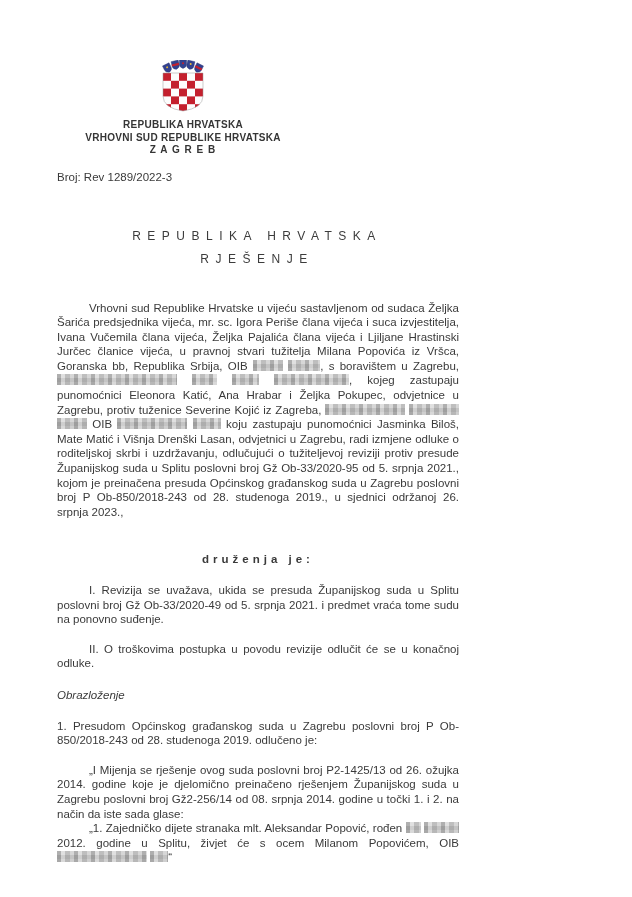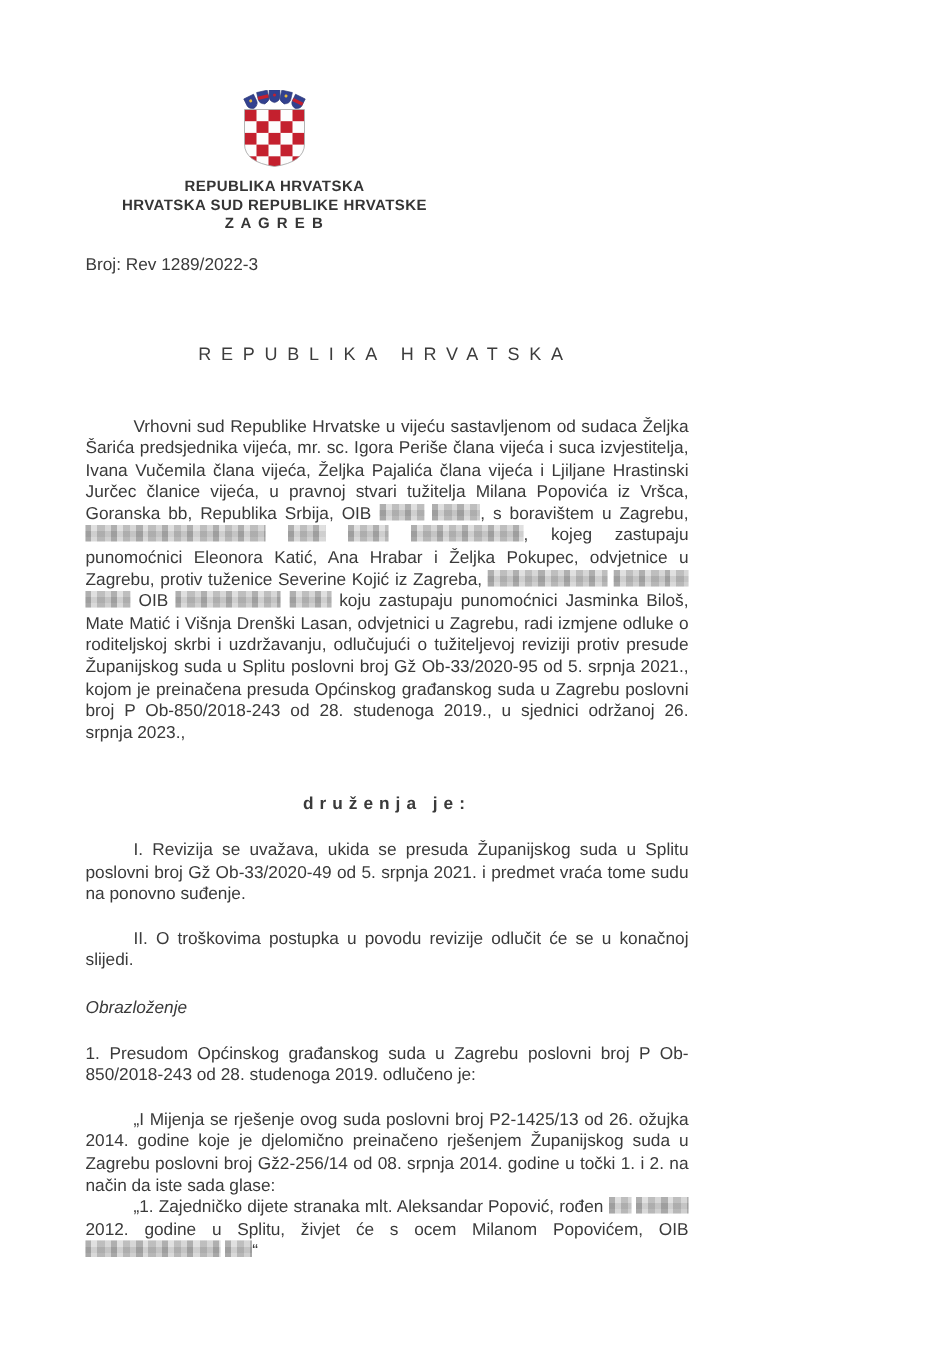--- a/index.html
+++ b/index.html
@@ -98,34 +98,35 @@
           <rect x="10" y="36.4" width="8" height="7.8"></rect>
             <rect x="26" y="36.4" width="8" height="7.8"></rect>
           <rect x="2" y="44.2" width="8" height="7.8"></rect>
             <rect x="18" y="44.2" width="8" height="7.8"></rect>
             <rect x="34" y="44.2" width="8" height="7.8"></rect>
         </g>
       </g>
       <path d="M2,13 H42 V36 Q42,48 22,51 Q2,48 2,36 Z" fill="none" stroke="#9a9a9a" stroke-width="0.5"></path>
     </svg>
     <div class="lh-line">REPUBLIKA HRVATSKA</div>
-    <div class="lh-line">HRVATSKA SUD REPUBLIKE HRVATSKE</div>
+    <div class="lh-line">VRHOVNI SUD REPUBLIKE HRVATSKA</div>
     <div class="lh-line lh-zagreb">Z A G R E B</div>
   </div>
 
   <div class="case-number">Broj: Rev 1289/2022-3</div>
 
   <div class="doc-title">
     <div>REPUBLIKA HRVATSKA</div>
+    <div>RJEŠENJE</div>
   </div>
 
   <div class="body-text">
       <div class="blk blk-intro-paragraph">Vrhovni sud Republike Hrvatske u vijeću sastavljenom od sudaca Željka Šarića predsjednika vijeća, mr. sc. Igora Periše člana vijeća i suca izvjestitelja, Ivana Vučemila člana vijeća, Željka Pajalića člana vijeća i Ljiljane Hrastinski Jurčec članice vijeća, u pravnoj stvari tužitelja Milana Popovića iz Vršca, Goranska bb, Republika Srbija, OIB <span class="redact" style="width: 30px;"></span> <span class="redact" style="width: 32px;"></span>, s boravištem u Zagrebu, <span class="redact" style="width: 120px;"></span> <span class="redact" style="width: 25px;"></span> <span class="redact" style="width: 27px;"></span> <span class="redact" style="width: 75px;"></span>, kojeg zastupaju punomoćnici Eleonora Katić, Ana Hrabar i Željka Pokupec, odvjetnice u Zagrebu, protiv tuženice Severine Kojić iz Zagreba, <span class="redact" style="width: 80px;"></span> <span class="redact" style="width: 50px;"></span> <span class="redact" style="width: 30px;"></span> OIB <span class="redact" style="width: 70px;"></span> <span class="redact" style="width: 28px;"></span> koju zastupaju punomoćnici Jasminka Biloš, Mate Matić i Višnja Drenški Lasan, odvjetnici u Zagrebu, radi izmjene odluke o roditeljskoj skrbi i uzdržavanju, odlučujući o tužiteljevoj reviziji protiv presude Županijskog suda u Splitu poslovni broj Gž Ob-33/2020-95 od 5. srpnja 2021., kojom je preinačena presuda Općinskog građanskog suda u Zagrebu poslovni broj P Ob-850/2018-243 od 28. studenoga 2019., u sjednici održanoj 26. srpnja 2023.,</div>
       <div class="blk blk-decision-heading">druženja je:</div>
       <div class="blk blk-decision-point-1">I. Revizija se uvažava, ukida se presuda Županijskog suda u Splitu poslovni broj Gž Ob-33/2020-49 od 5. srpnja 2021. i predmet vraća tome sudu na ponovno suđenje.</div>
-      <div class="blk blk-decision-point-2">II. O troškovima postupka u povodu revizije odlučit će se u konačnoj slijedi.</div>
+      <div class="blk blk-decision-point-2">II. O troškovima postupka u povodu revizije odlučit će se u konačnoj odluke.</div>
       <div class="blk blk-reasoning-heading">Obrazloženje</div>
       <div class="blk blk-reasoning-para-1">1. Presudom Općinskog građanskog suda u Zagrebu poslovni broj P Ob-850/2018-243 od 28. studenoga 2019. odlučeno je:</div>
       <div class="blk blk-quote-para-1">„I Mijenja se rješenje ovog suda poslovni broj P2-1425/13 od 26. ožujka 2014. godine koje je djelomično preinačeno rješenjem Županijskog suda u Zagrebu poslovni broj Gž2-256/14 od 08. srpnja 2014. godine u točki 1. i 2. na način da iste sada glase:</div>
       <div class="blk blk-quote-para-2">„1. Zajedničko dijete stranaka mlt. Aleksandar Popović, rođen <span class="redact" style="width: 15px;"></span> <span class="redact" style="width: 35px;"></span> 2012. godine u Splitu, živjet će s ocem Milanom Popovićem, OIB <span class="redact" style="width: 90px;"></span> <span class="redact" style="width: 18px;"></span>“</div>
     </div>
 
 </div>
 
 </body></html>

